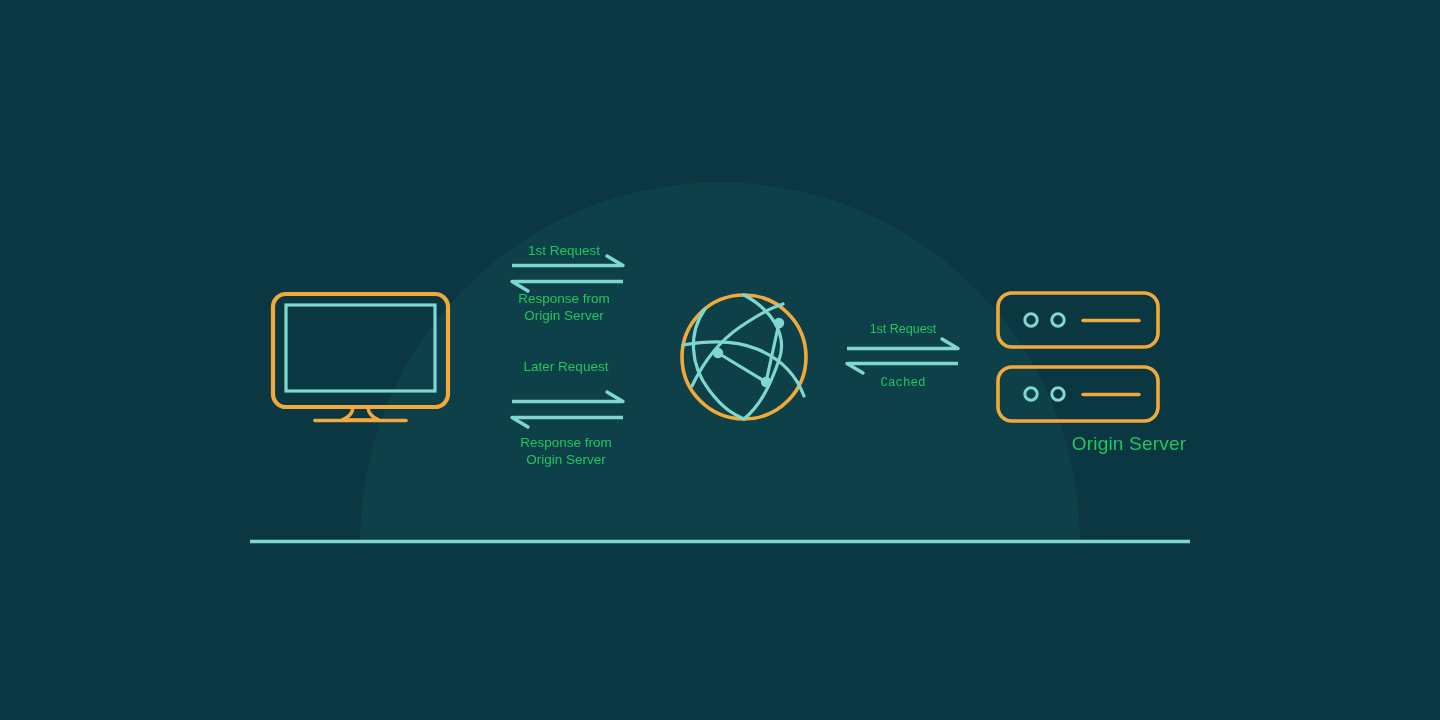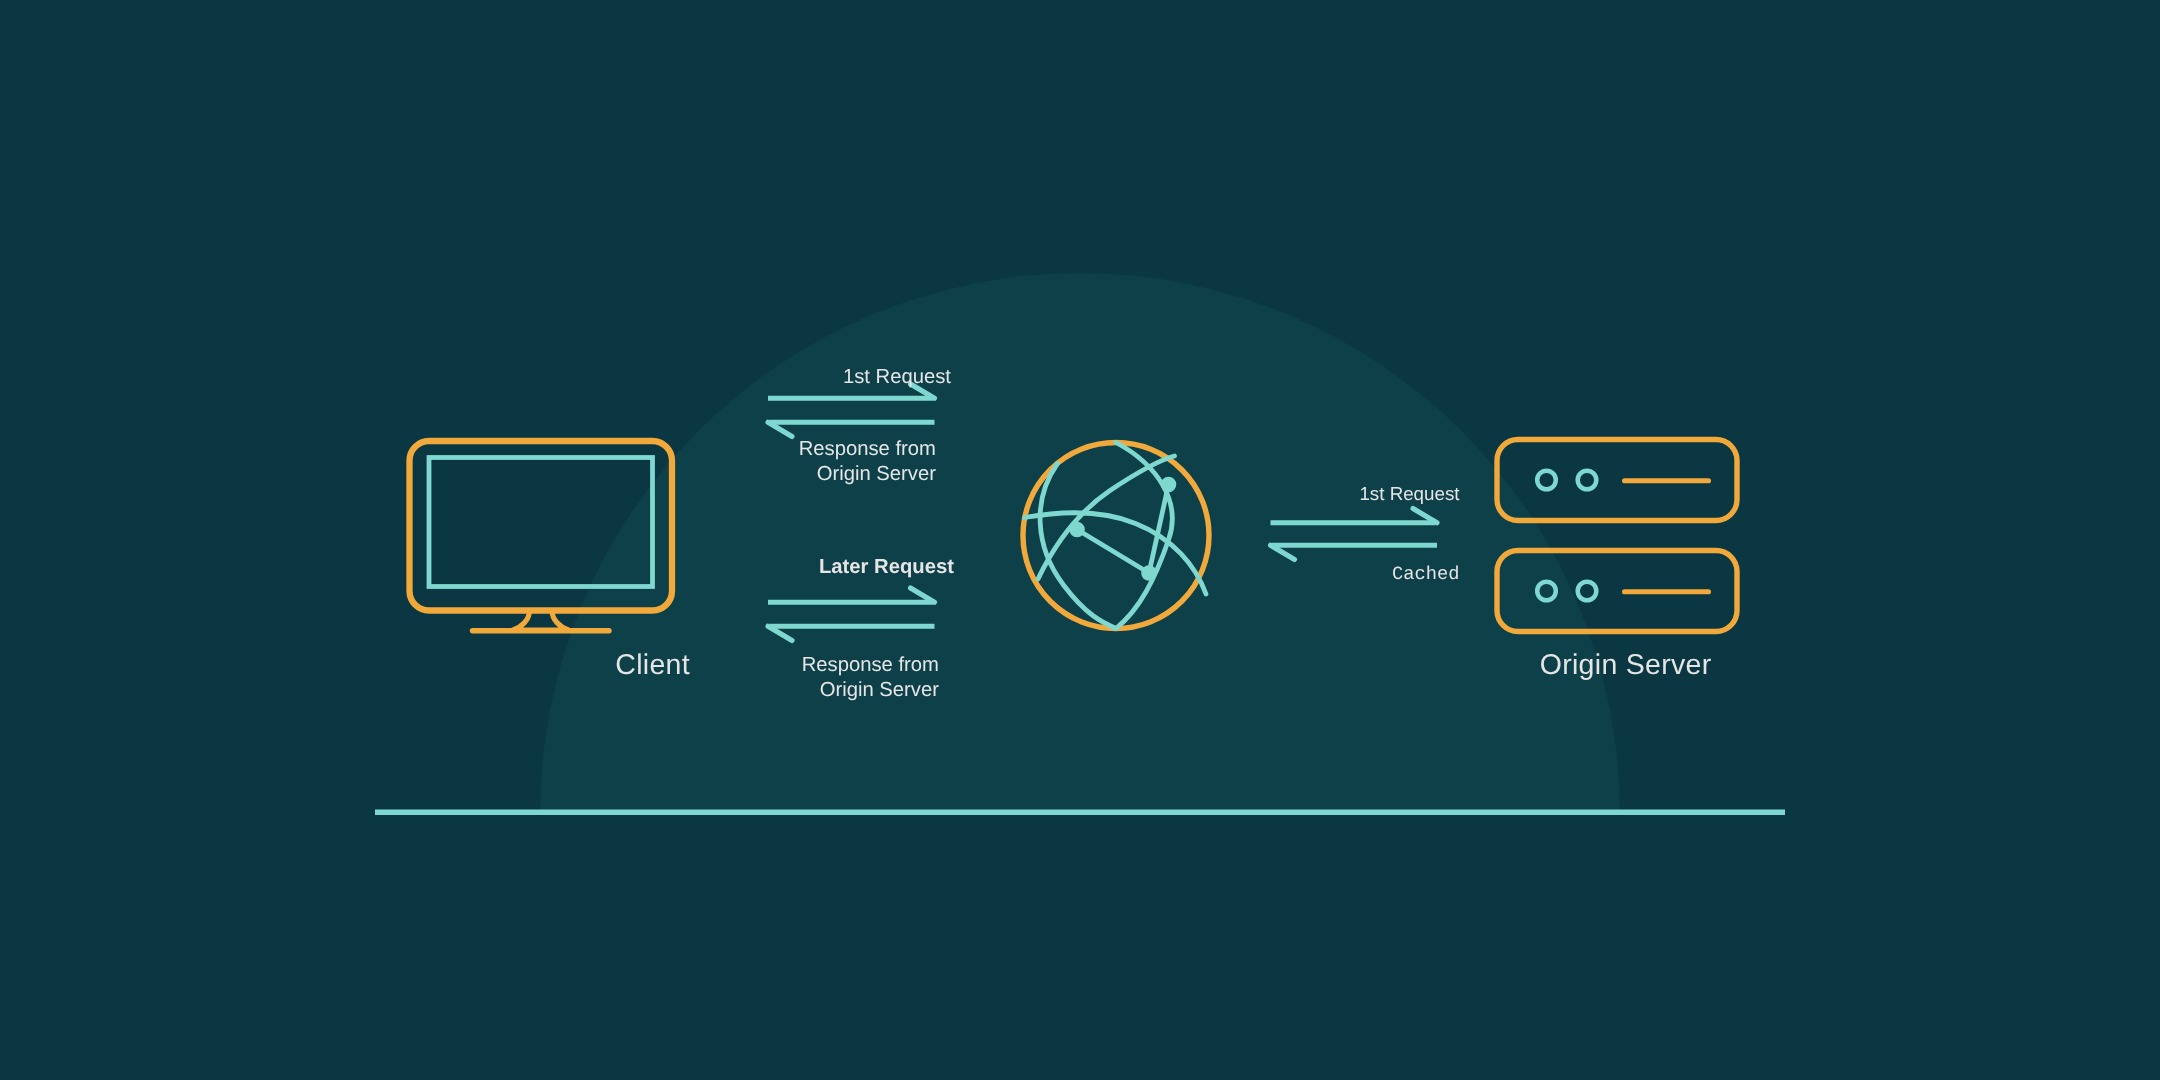--- a/index.html
+++ b/index.html
@@ -21,22 +21,22 @@
   }
   #stage svg.layer {
     position: absolute;
     left: 0;
     top: 0;
     width: 1440px;
     height: 720px;
   }
   .lbl {
     position: absolute;
-    text-align: right;
-    color: #e5e5e5;
+    text-align: center;
+    color: #22c55e;
     font-family: "Liberation Sans", sans-serif;
     white-space: nowrap;
   }
   .node-label {
     font-size: 19px;
     letter-spacing: 0.2px;
   }
   .flow-label {
     font-size: 13.5px;
     line-height: 16.5px;
@@ -124,30 +124,29 @@
         <rect x="998" y="367" width="160" height="54" rx="14" ry="14" fill="none" stroke="#f2a93b" stroke-width="3.6"></rect>
         <circle cx="1031" cy="394" r="6.2" fill="none" stroke="#7fd8cf" stroke-width="3"></circle>
         <circle cx="1058" cy="394" r="6.2" fill="none" stroke="#7fd8cf" stroke-width="3"></circle>
         <line x1="1083" y1="394.5" x2="1139" y2="394.5" stroke="#f2a93b" stroke-width="3.4" stroke-linecap="round"></line>
       </g>
     </g>
 
     <line x1="250" y1="541.5" x2="1190" y2="541.5" stroke="#7fd8cf" stroke-width="3.6"></line>
   </svg>
 
-  <div class="lbl node-label" style="left:260px; top:433px; width:200px;">Client</div>
 
 
-  <div class="lbl node-label" style="left:941px; top:433px; width:200px;">Origin Server</div>
+  <div class="lbl node-label" style="left:1029px; top:433px; width:200px;">Origin Server</div>
 
   <div class="lbl flow-label" style="left:494px; top:243px; width:140px;">1st Request</div>
 
   <div class="lbl flow-label" style="left:504px; top:291px; width:120px;">Response from Origin Server</div>
 
-  <div class="lbl flow-label" style="left:496px; top:370px; width:140px;font-weight:bold;">Later Request</div>
+  <div class="lbl flow-label" style="left:496px; top:359px; width:140px;">Later Request</div>
 
   <div class="lbl flow-label" style="left:506px; top:435px; width:120px;">Response from Origin Server</div>
 
   <div class="lbl flow-label small" style="left:833px; top:321px; width:140px;">1st Request</div>
 
   <div class="lbl flow-label small" style="left:833px; top:375px; width:140px;font-family:Liberation Mono, monospace;">Cached</div>
 
 </div>
 
 </body></html>

